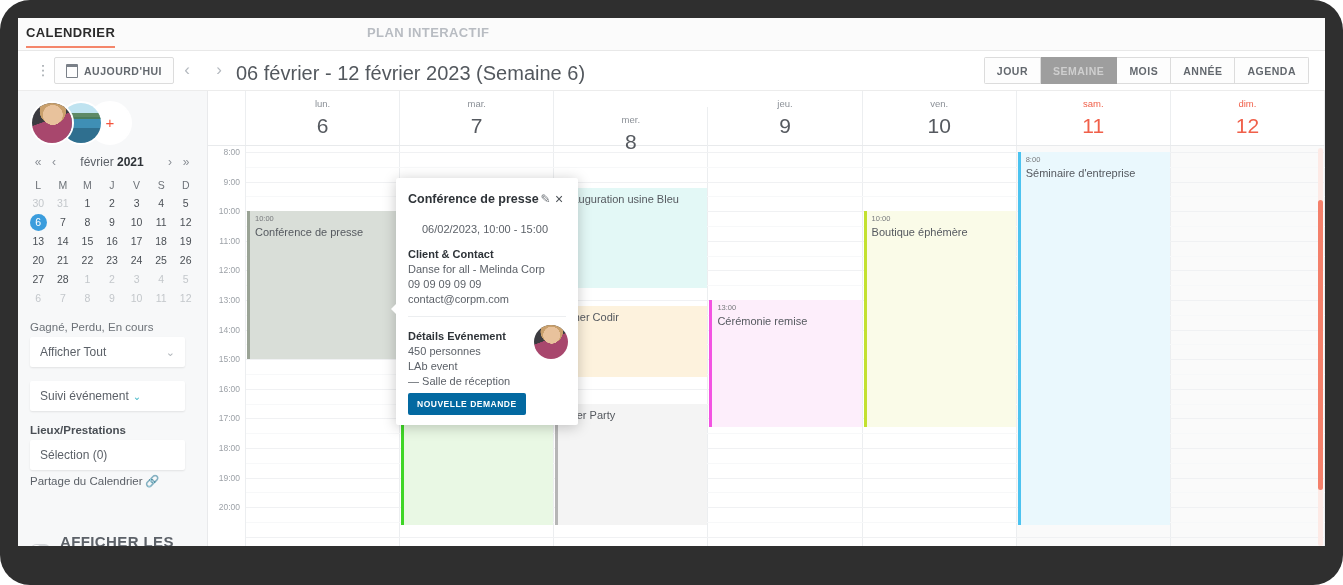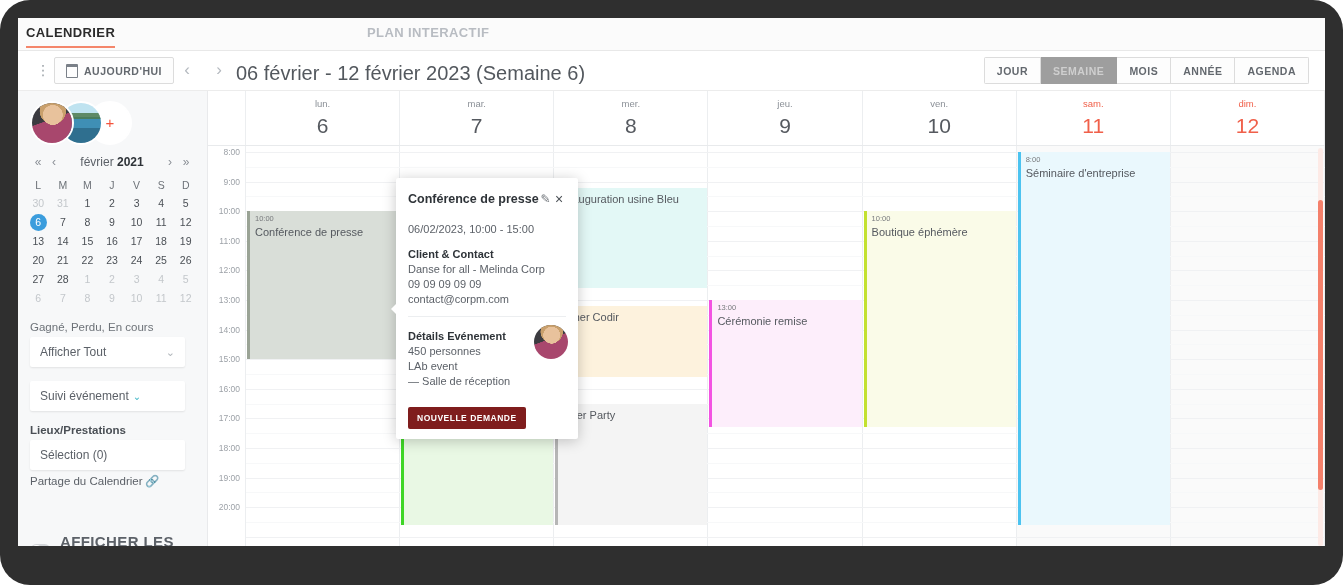--- a/index.html
+++ b/index.html
@@ -484,20 +484,21 @@
     text-align: center;
     color: #6e7379;
     font-size: 12px;
     cursor: pointer;
   }
   #pop-close { font-size: 14px; color: #4b5056; }
   #pop-date {
     padding: 12px 16px 0 12px;
     font-size: 11px;
     color: #5c6168;
+    text-align: center;
   }
   .pop-h {
     padding: 13px 12px 0 12px;
     font-size: 11px;
     font-weight: bold;
     color: #2e3338;
   }
   .pop-line {
     padding: 3px 12px 0 12px;
     font-size: 11px;
@@ -517,23 +518,23 @@
     overflow: hidden;
   }
   #pop-avatar .ph {
     width: 100%; height: 100%;
     background:
       radial-gradient(circle at 52% 30%, #e8c29c 0 28%, transparent 29%),
       radial-gradient(circle at 52% 20%, #c9a06c 0 34%, transparent 35%),
       linear-gradient(160deg, #3b3b40 0 42%, #a8476d 43% 100%);
   }
   #pop-cta {
-    margin: 20px 0 0 12px;
+    margin: 6px 0 0 12px;
     display: inline-block;
-    background: #7f1d1d;
+    background: #0369a1;
     color: #ffffff;
     font-size: 8.5px;
     font-weight: bold;
     letter-spacing: 0.5px;
     padding: 6px 9px;
     border-radius: 2px;
     cursor: pointer;
   }
   #pop-tail {
     position: absolute;
@@ -706,21 +707,21 @@
       <div id="dayhead">
         <div id="gutter-head"></div>
       <div class="dh-cell" style="left: 38px; width: 154.143px;">
             <div class="dh-dow">lun.</div>
             <div class="dh-num">6</div>
           </div>
           <div class="dh-cell" style="left: 192.143px; width: 154.143px;">
             <div class="dh-dow">mar.</div>
             <div class="dh-num">7</div>
           </div>
-          <div class="dh-cell" style="left: 346.286px; width: 154.143px;">
+          <div class="dh-cell" style="left: 346.286px; width: 154.143px; margin-top: 16px;">
             <div class="dh-dow">mer.</div>
             <div class="dh-num">8</div>
           </div>
           <div class="dh-cell" style="left: 500.429px; width: 154.143px;">
             <div class="dh-dow">jeu.</div>
             <div class="dh-num">9</div>
           </div>
           <div class="dh-cell" style="left: 654.571px; width: 154.143px;">
             <div class="dh-dow">ven.</div>
             <div class="dh-num">10</div>

